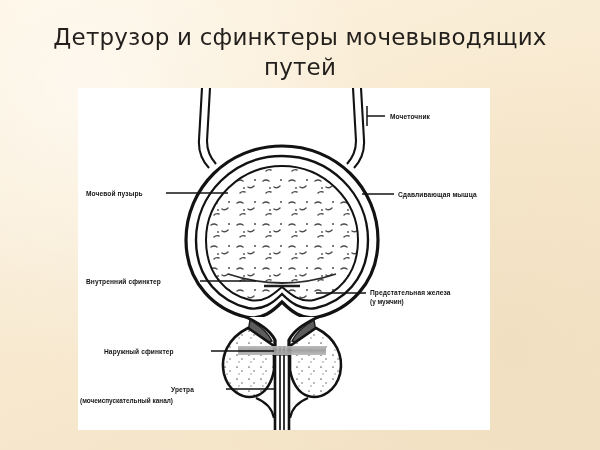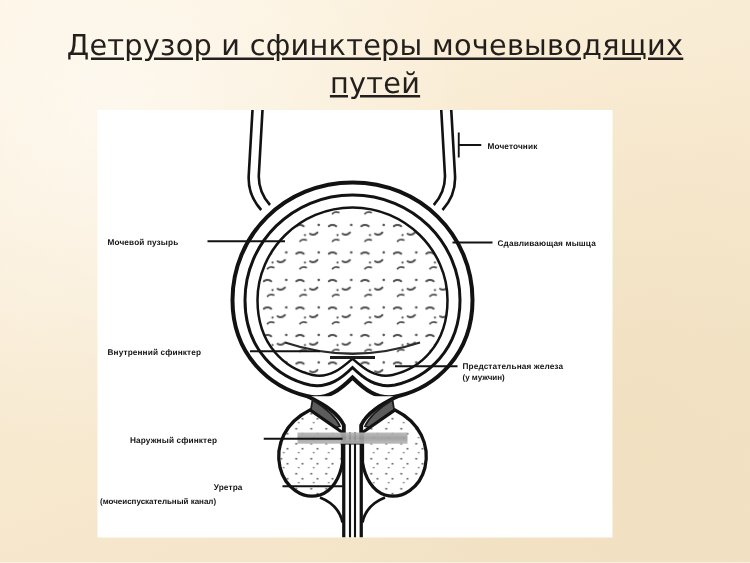--- a/index.html
+++ b/index.html
@@ -28,21 +28,20 @@
     top: 22px;
     width: 560px;
     text-align: center;
     font-family: "DejaVu Sans", sans-serif;
     font-size: 23px;
     line-height: 30px;
     font-weight: 400;
     color: #221f1c;
     letter-spacing: 0.2px;
     white-space: pre-line;
-    text-decoration: underline;
   }
   #figure-panel {
     position: absolute;
     left: 78px;
     top: 88px;
     width: 412px;
     height: 342px;
     background: #ffffff;
   }
   #figure-svg {

